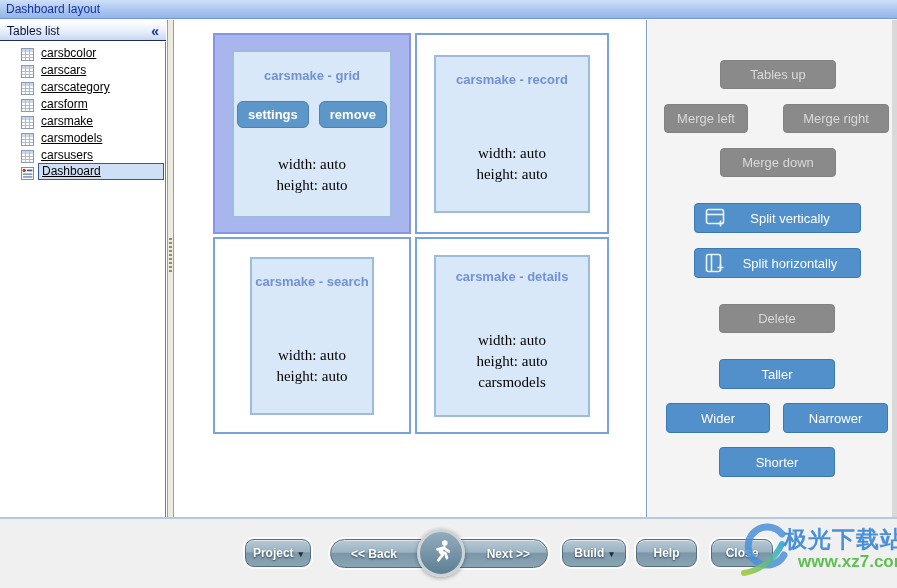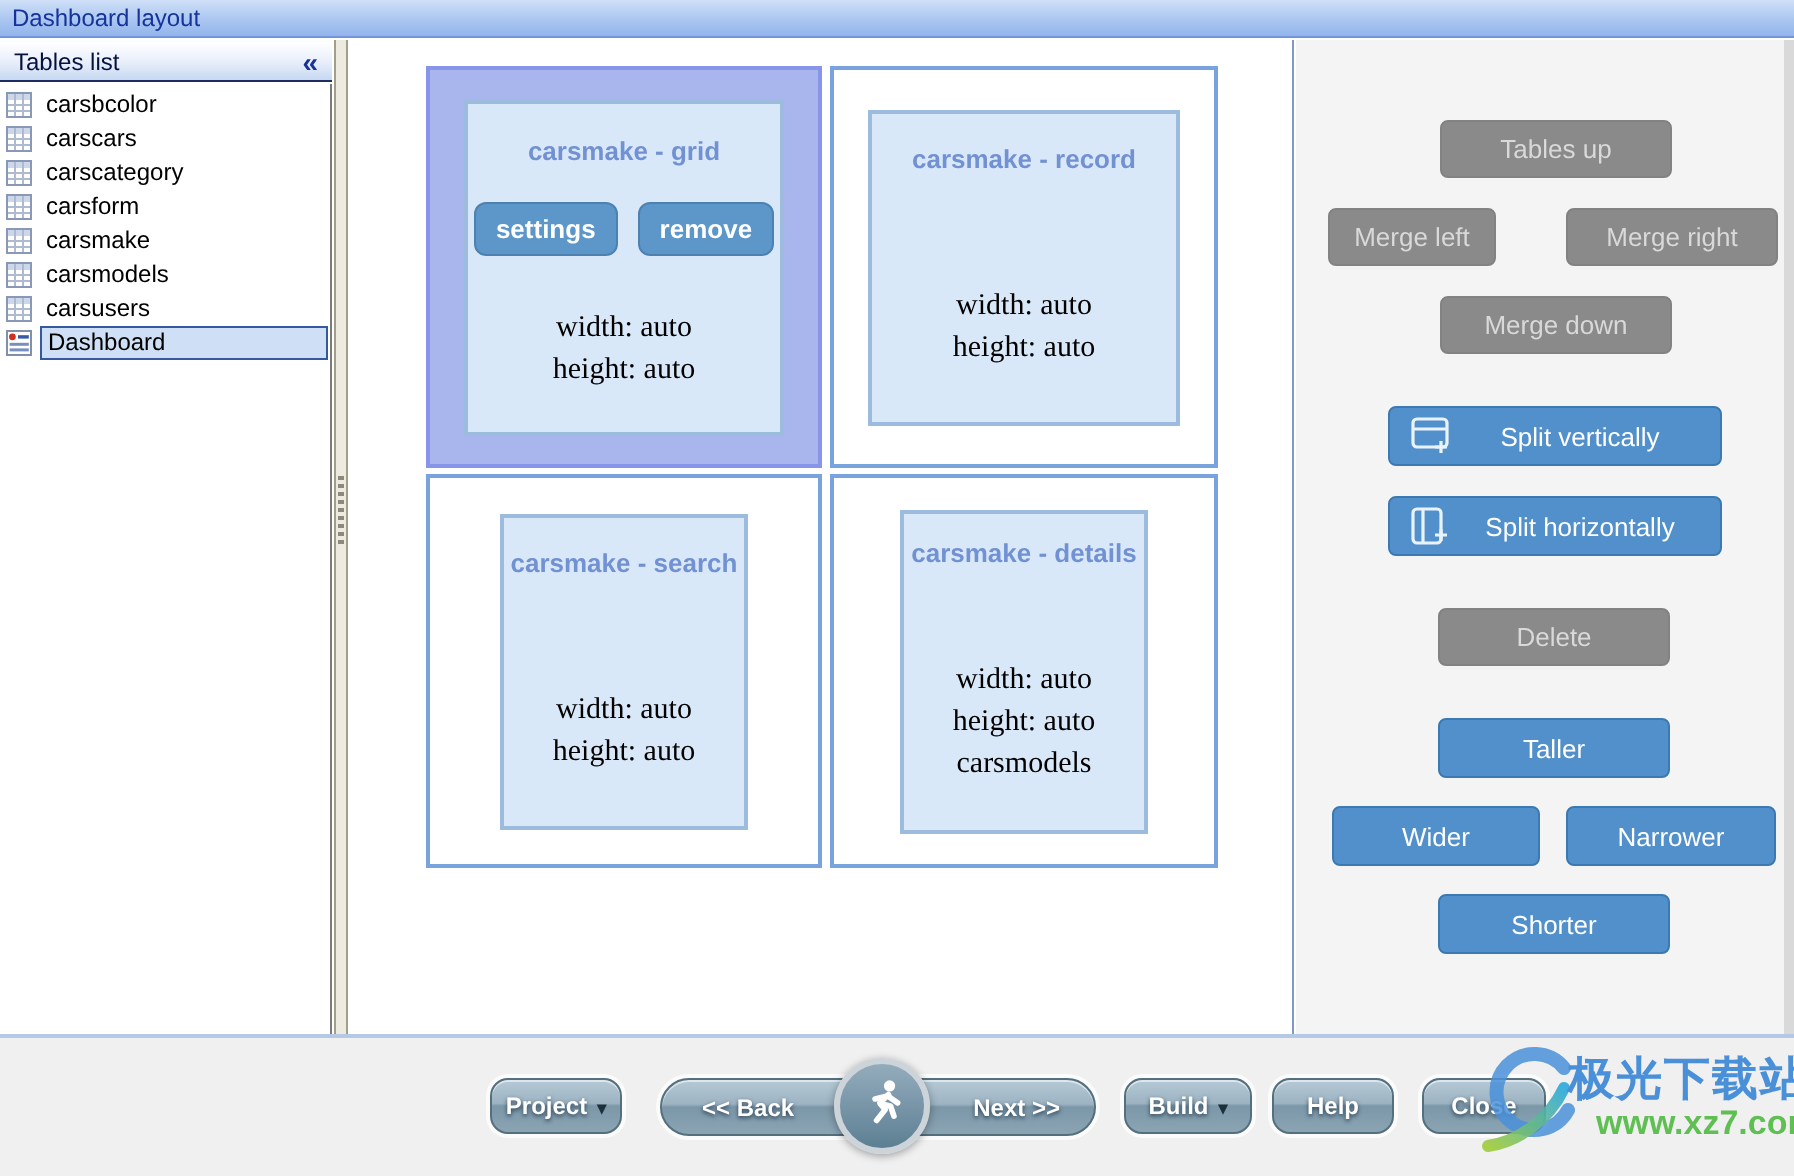--- a/index.html
+++ b/index.html
@@ -23,21 +23,21 @@
     border-bottom: 1px solid #1f2c60; border-top: 1px solid #fbfcfe;
     display: flex; align-items: center; padding: 0 7px;
     font-size: 12px; color: #05123e;
   }
   .collapse { margin-left: auto; color: #16339c; font-weight: bold; font-size: 14px; cursor: pointer; line-height: 1; }
   .sidebar-list {
     position: absolute; left: 0; top: 42px; width: 166px; height: 475px;
     background: #fff; border-right: 1px solid #7b7b7b;
     padding-top: 2px;
   }
-  .item { height: 17px; display: flex; align-items: center; padding-left: 3px; font-size: 12px; color: #000; cursor: default; }
+  .item { height: 17px; display: flex; align-items: flex-end; padding-left: 21px; font-size: 12px; color: #000; cursor: default; text-decoration: underline; }
   .item .icon { width: 13px; height: 13px; margin-right: 4px; flex: 0 0 13px; display: inline-flex; }
   .item .label { padding: 0 3px; line-height: 15px; white-space: nowrap; }
   .item.selected .label { background: #cfe0f6; border: 1px solid #35589e; flex: 1 1 auto; margin-right: 1px; }
 
   .splitter {
     position: absolute; left: 167px; top: 20px; width: 7px; height: 497px;
     background: #edeadf; border-left: 1px solid #a39e8c; border-right: 1px solid #a39e8c;
   }
   .grip {
     position: absolute; left: 1px; top: 218px; width: 3px; height: 36px;
@@ -55,21 +55,21 @@
   .cell-c { left: 39px;  top: 217px; width: 198px; height: 197px; background: #fff;    border: 2px solid #78a3dc; }
   .cell-d { left: 241px; top: 217px; width: 194px; height: 197px; background: #fff;    border: 2px solid #78a3dc; }
 
   .card {
     margin: auto; background: #d9e8f8; border: 2px solid #9dbbdd;
     display: flex; flex-direction: column; align-items: center;
   }
   .cell-a .card { width: 160px; height: 168px; }
   .cell-b .card { width: 156px; height: 158px; }
   .cell-c .card { width: 124px; height: 158px; }
-  .cell-d .card { width: 124px; height: 162px; }
+  .cell-d .card { width: 156px; height: 162px; }
 
   .card-title { color: #7191d3; font-weight: bold; font-size: 13px; }
   .cell-a .card-title { margin-top: 16px; }
   .cell-b .card-title, .cell-c .card-title { margin-top: 15px; }
   .cell-d .card-title { margin-top: 12px; }
 
   .card-buttons { display: flex; gap: 10px; margin-top: 18px; }
   .cell-btn {
     background: #5d96c9; border: 1px solid #4d82b0; border-radius: 6px;
     color: #fff; font-weight: bold; font-size: 13px; padding: 5px 10px; cursor: pointer;

